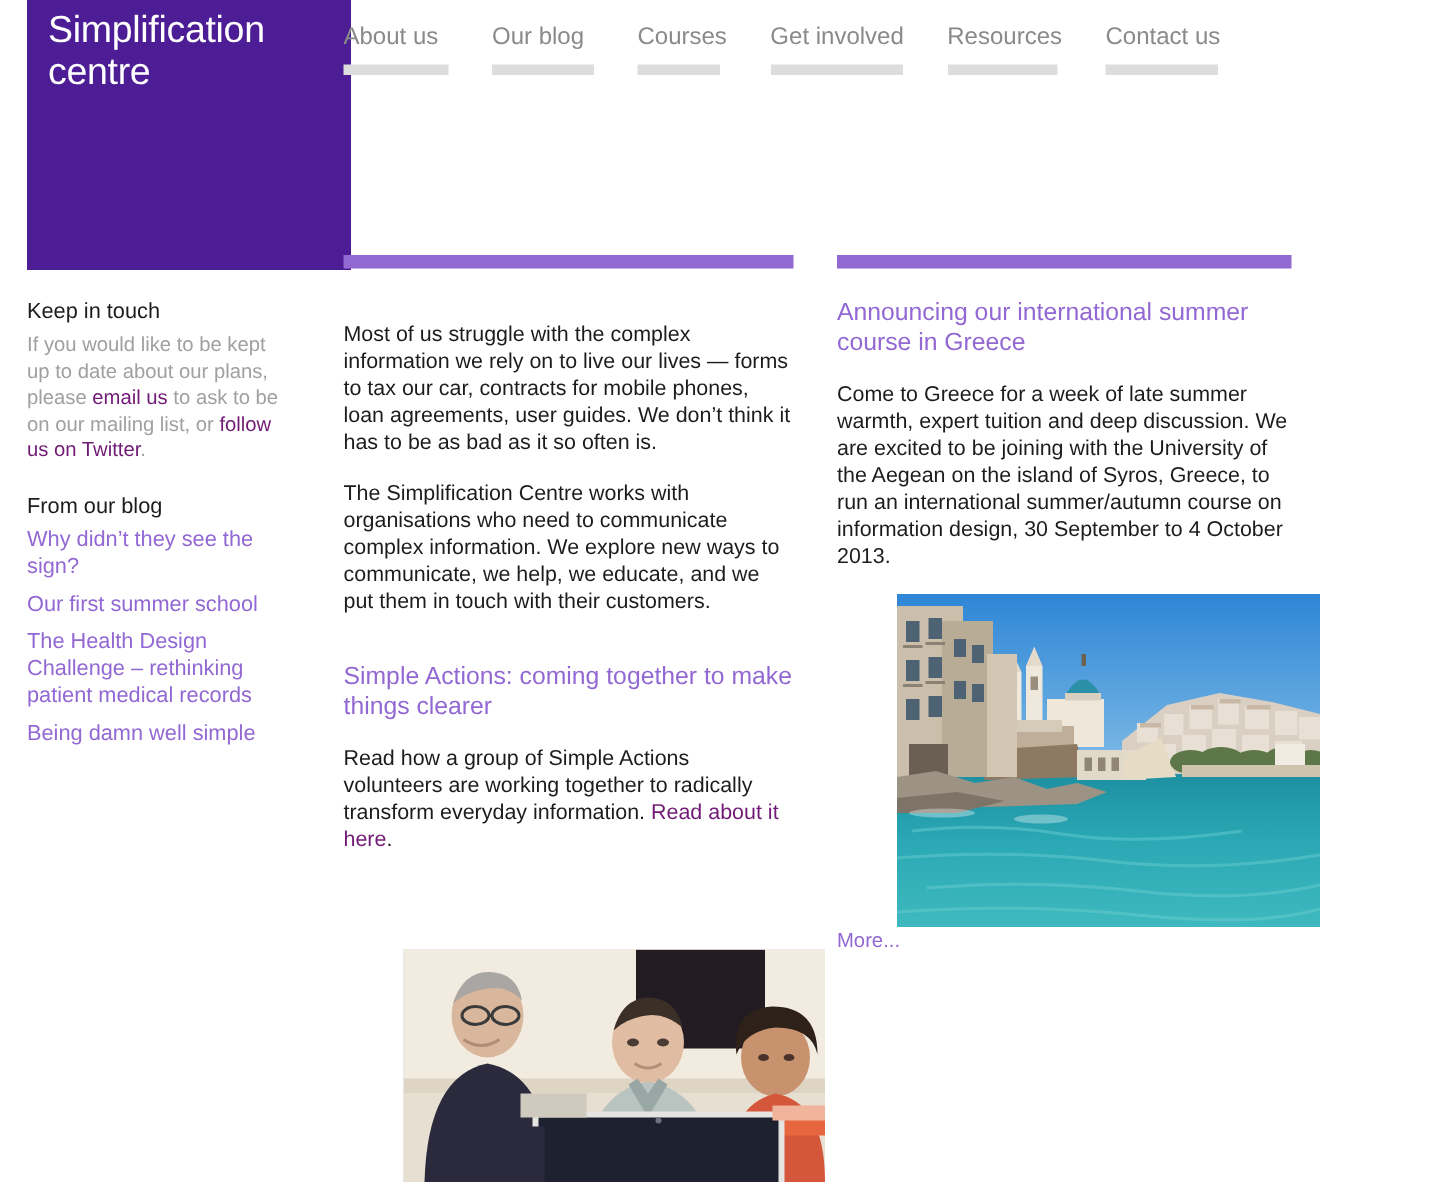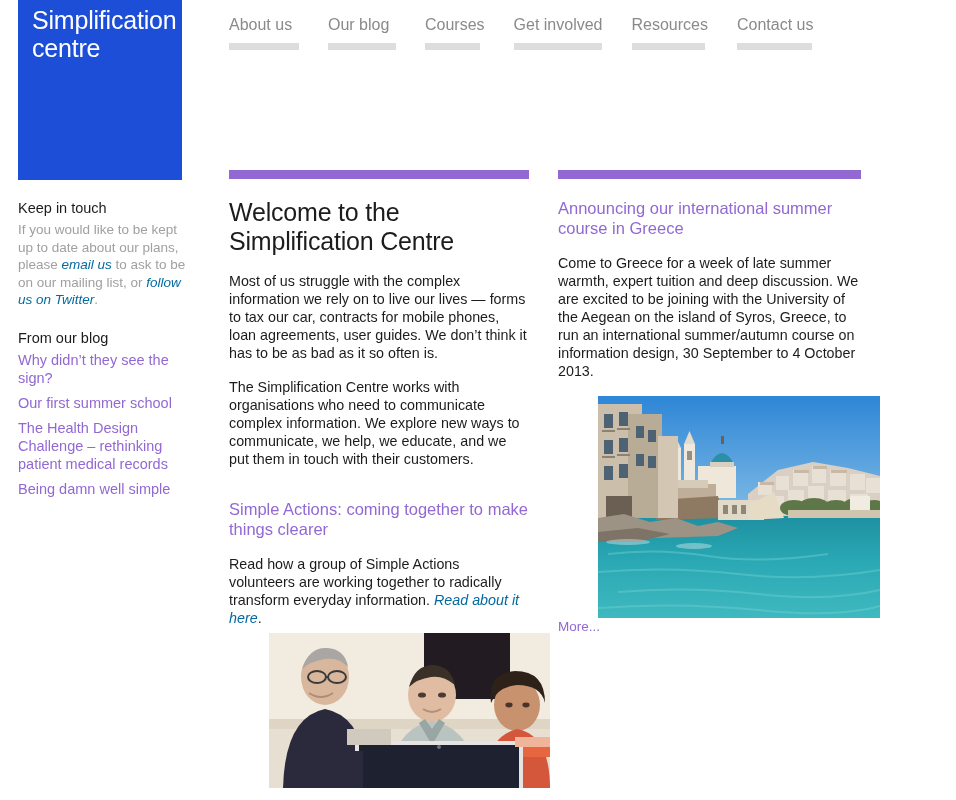--- a/index.html
+++ b/index.html
@@ -14,23 +14,23 @@
     overflow: hidden;
     font-family: "Liberation Sans", sans-serif;
     -webkit-font-smoothing: antialiased;
   }
 
   
   #logo-block {
     position: absolute;
     left: 18px;
     top: 0;
-    width: 164px;
+    width: 216px;
     height: 180px;
-    background: #1d4ed8;
+    background: #4c1d95;
     box-sizing: border-box;
   }
   #logo-text {
     position: absolute;
     left: 14px;
     top: 6px;
     width: 160px;
     color: #ffffff;
     font-size: 25px;
     line-height: 28px;
@@ -79,24 +79,23 @@
     font-weight: 400;
     margin: 0 0 3px 0;
   }
   .side-body {
     color: #a0a0a0;
     font-size: 13.5px;
     line-height: 17.5px;
     margin: 0;
   }
   .side-body a, .inline-link {
-    color: #0369a1;
+    color: #701a75;
     text-decoration: none;
     cursor: pointer;
-    font-style: italic;
   }
   #blog-section { margin-top: 19px; }
   .blog-link {
     display: block;
     color: #9268d3;
     font-size: 14.5px;
     line-height: 18px;
     text-decoration: none;
     margin-bottom: 7px;
     cursor: pointer;
@@ -217,21 +216,20 @@
   <div id="blog-section">
     <h3 class="side-heading">From our blog</h3>
     <a class="blog-link">Why didn’t they see the sign?</a>
     <a class="blog-link">Our first summer school</a>
     <a class="blog-link">The Health Design Challenge – rethinking patient medical records</a>
     <a class="blog-link">Being damn well simple</a>
   </div>
 </aside>
 
 <main id="main-col">
-  <h1 id="welcome-title">Welcome to the Simplification Centre</h1>
   <p class="body-para">Most of us struggle with the complex information we rely on to live our lives — forms to tax our car, contracts for mobile phones, loan agreements, user guides. We don’t think it has to be as bad as it so often is.</p>
   <p class="body-para">The Simplification Centre works with organisations who need to communicate complex information. We explore new ways to communicate, we help, we educate, and we put them in touch with their customers.</p>
 
   <h2 class="article-title">Simple Actions: coming together to make things clearer</h2>
   <p class="body-para"><span>Read how a group of Simple Actions volunteers are working together to radically transform everyday information. </span><a class="inline-link">Read about it here</a><span>.</span></p>
 </main>
 
 <section id="side-col">
   <h2 class="article-title tight">Announcing our international summer course in Greece</h2>
   <p class="body-para">Come to Greece for a week of late summer warmth, expert tuition and deep discussion. We are excited to be joining with the University of the Aegean on the island of Syros, Greece, to run an international summer/autumn course on information design, 30 September to 4 October 2013.</p>

